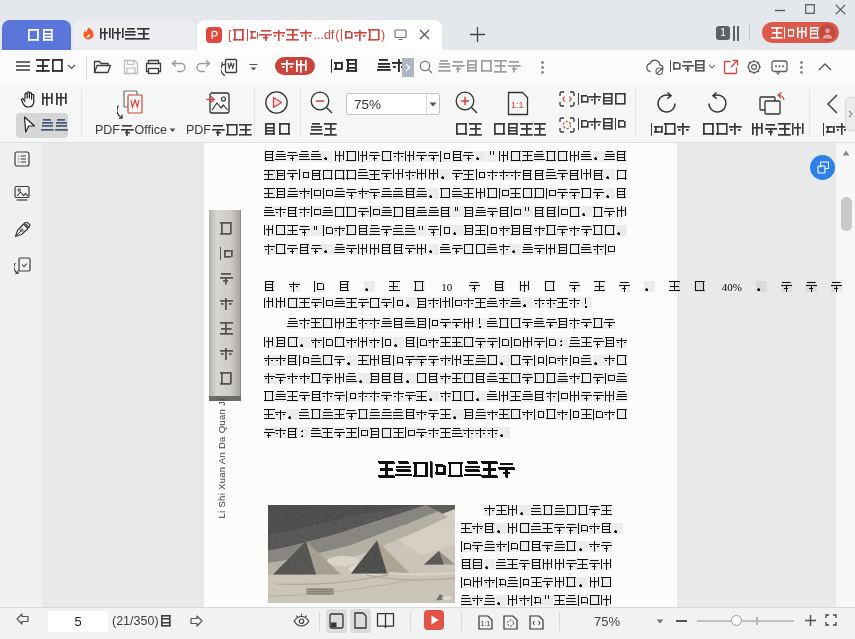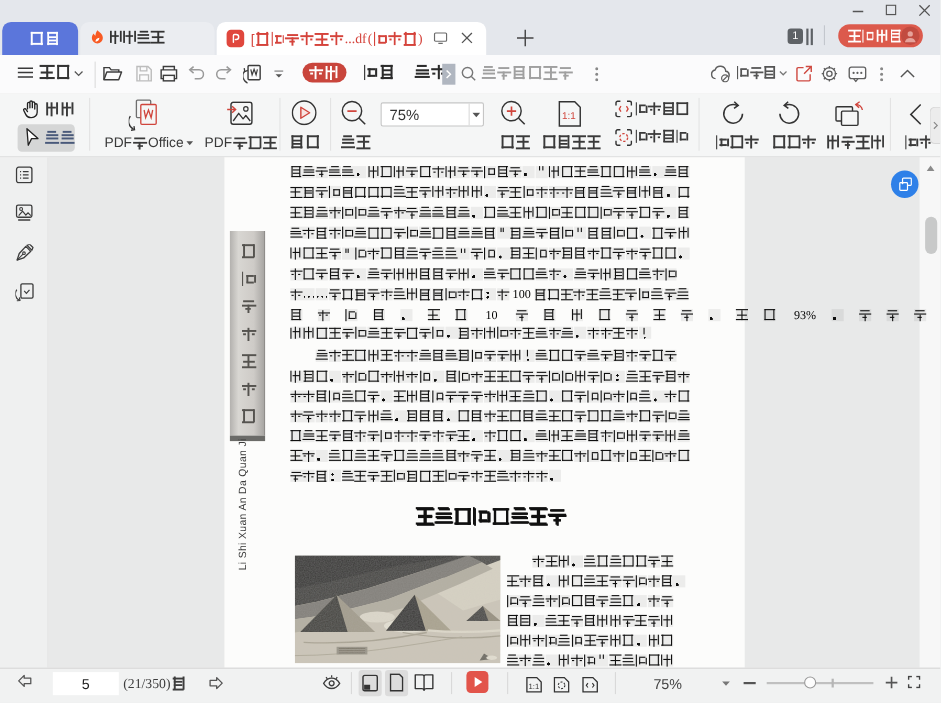--- a/index.html
+++ b/index.html
@@ -22,21 +22,21 @@
 .g6{--bi:linear-gradient(var(--c),var(--c)),linear-gradient(var(--c),var(--c)),linear-gradient(var(--c),var(--c)),linear-gradient(var(--c),var(--c));
     --bs:64% 13.5%,88% 13.5%,88% 13.5%,100% 13.5%;--bp:50% 2%,50% 32%,50% 60%,50% 90%}
 .g7{--bi:linear-gradient(var(--c),var(--c)),linear-gradient(var(--c),var(--c)),linear-gradient(var(--c),var(--c)),linear-gradient(var(--c),var(--c));
     --bs:13.5% 96%,100% 13.5%,20% 13.5%,20% 13.5%;--bp:50% 100%,50% 28%,13.5% 56%,88% 56%}
 .pd{--bi:radial-gradient(circle,var(--c) 60%,transparent 62%);--bs:30% 30%;--bp:18% 88%}
 .pc{--bi:radial-gradient(circle,var(--c) 60%,transparent 62%),radial-gradient(circle,var(--c) 60%,transparent 62%);--bs:24% 24%,24% 24%;--bp:30% 30%,30% 85%}
 .pq{--bi:linear-gradient(var(--c),var(--c)),linear-gradient(var(--c),var(--c));--bs:12.5% 36%,12.5% 36%;--bp:32% 6%,62% 6%}
 .pe{--bi:radial-gradient(circle,var(--c) 60%,transparent 62%),radial-gradient(circle,var(--c) 60%,transparent 62%),radial-gradient(circle,var(--c) 60%,transparent 62%);--bs:16% 16%,16% 16%,16% 16%;--bp:6% 78%,50% 78%,94% 78%}
 .pm{--bi:linear-gradient(var(--c),var(--c)),radial-gradient(circle,var(--c) 60%,transparent 62%);--bs:12.5% 56%,20% 20%;--bp:46% 14%,46% 96%}
 .ln{display:flex;align-items:center;position:absolute;--c:#242424}
-.ln .lt{font-family:Liberation Serif, serif;white-space:pre}
+.ln .lt{font-family:Liberation Sans, sans-serif;white-space:pre}
 .bser .lt{font-family:"Liberation Serif",serif}
 .sc .z{box-shadow:inset 0 0 0 99px rgba(20,20,20,0.065)}
 s{text-decoration:none}
 svg{display:block}
 </style></head><body>
 <div id="app">
 <div class="ab" style="left:0;top:0;width:855px;height:50px;background:#e4e7ec"></div>
 <div class="ab" style="left:2px;top:20px;width:69px;height:30px;background:#5b76db;border-radius:8px 8px 0 0"></div>
 <div class="ab ln" style="left:27px;top:29px;font-size:12.5px;--c:#fff;gap:2px">
       <i class="z g1"></i>
@@ -615,72 +615,40 @@
       <i class="z pd"></i>
       <i class="z g6"></i>
       <i class="z g3"></i>
       <i class="z g4"></i>
       <i class="z g2"></i>
       <i class="z g1"></i>
       <i class="z g6"></i>
       <i class="z g7"></i>
       <i class="z g5"></i>
     </div>
-<div class="ab ln bser sc" style="left:263.5px;top:262.2px;font-size:11px;gap:0.75px;--c:#0f0f0f;height:11.2px">
-      <i class="z g7"></i>
-      <i class="z pe"></i>
-      <i class="z pe"></i>
-      <i class="z g3"></i>
-      <i class="z g1"></i>
-      <i class="z g2"></i>
-      <i class="z g3"></i>
-      <i class="z g7"></i>
-      <i class="z g6"></i>
-      <i class="z g4"></i>
-      <i class="z g2"></i>
-      <i class="z g2"></i>
-      <i class="z g5"></i>
-      <i class="z g7"></i>
-      <i class="z g1"></i>
-      <i class="z pc"></i>
-      <i class="z g7"></i>
-      <s class="lt" style="font-size:11px;"> 100 </s>
-      <i class="z g2"></i>
-      <i class="z g1"></i>
-      <i class="z g0"></i>
-      <i class="z g7"></i>
-      <i class="z g0"></i>
-      <i class="z g6"></i>
-      <i class="z g0"></i>
-      <i class="z g3"></i>
-      <i class="z g5"></i>
-      <i class="z g6"></i>
-      <i class="z g3"></i>
-      <i class="z g6"></i>
-    </div>
 <div class="ab ln bser sc" style="left:263.5px;top:281.0px;font-size:11px;gap:14px;--c:#0f0f0f;height:11.2px">
       <i class="z g2"></i>
       <i class="z g7"></i>
       <i class="z g5"></i>
       <i class="z g2"></i>
       <i class="z pd"></i>
       <i class="z g0"></i>
       <i class="z g1"></i>
       <s class="lt" style="font-size:11px;"> 10 </s>
       <i class="z g3"></i>
       <i class="z g2"></i>
       <i class="z g4"></i>
       <i class="z g1"></i>
       <i class="z g3"></i>
       <i class="z g0"></i>
       <i class="z g3"></i>
       <i class="z pd"></i>
       <i class="z g0"></i>
       <i class="z g1"></i>
-      <s class="lt" style="font-size:11px;"> 93%</s>
+      <s class="lt" style="font-size:11px;"> 40%</s>
       <i class="z pd"></i>
       <i class="z g3"></i>
       <i class="z g3"></i>
       <i class="z g3"></i>
       <i class="z g3"></i>
       <i class="z g2"></i>
       <i class="z g2"></i>
       <i class="z g0"></i>
       <i class="z pc"></i>
       <i class="z g3"></i>

